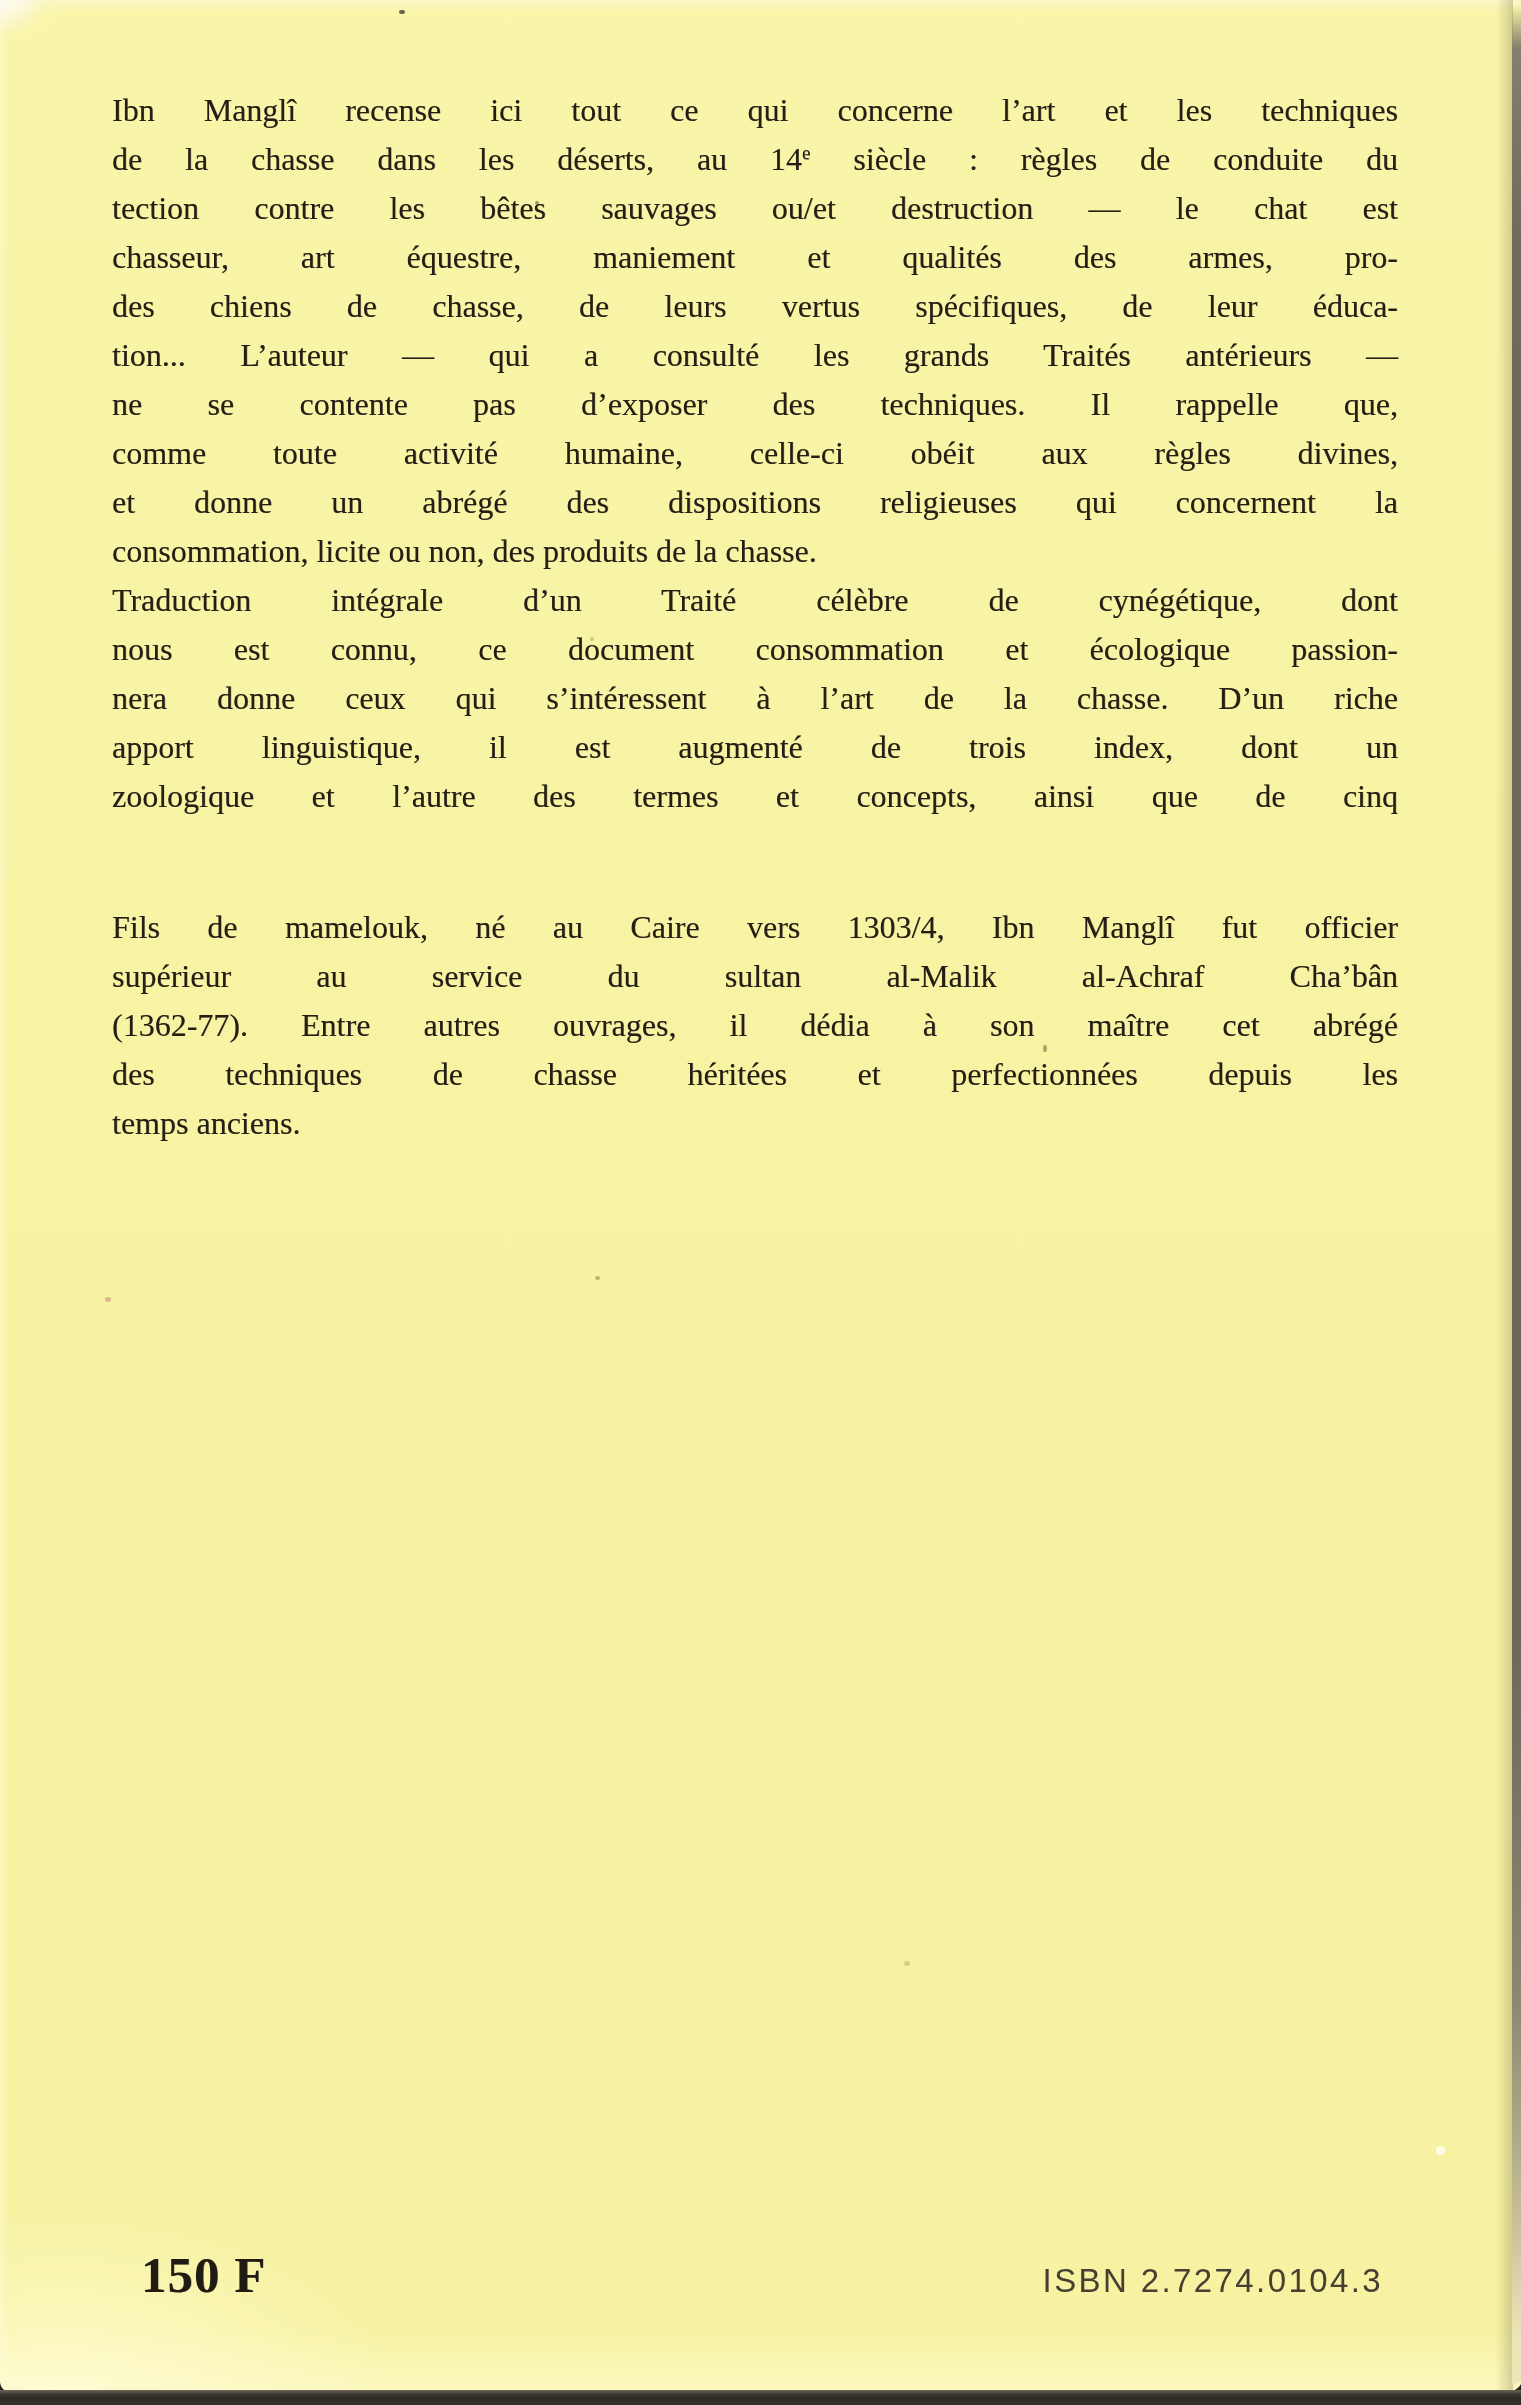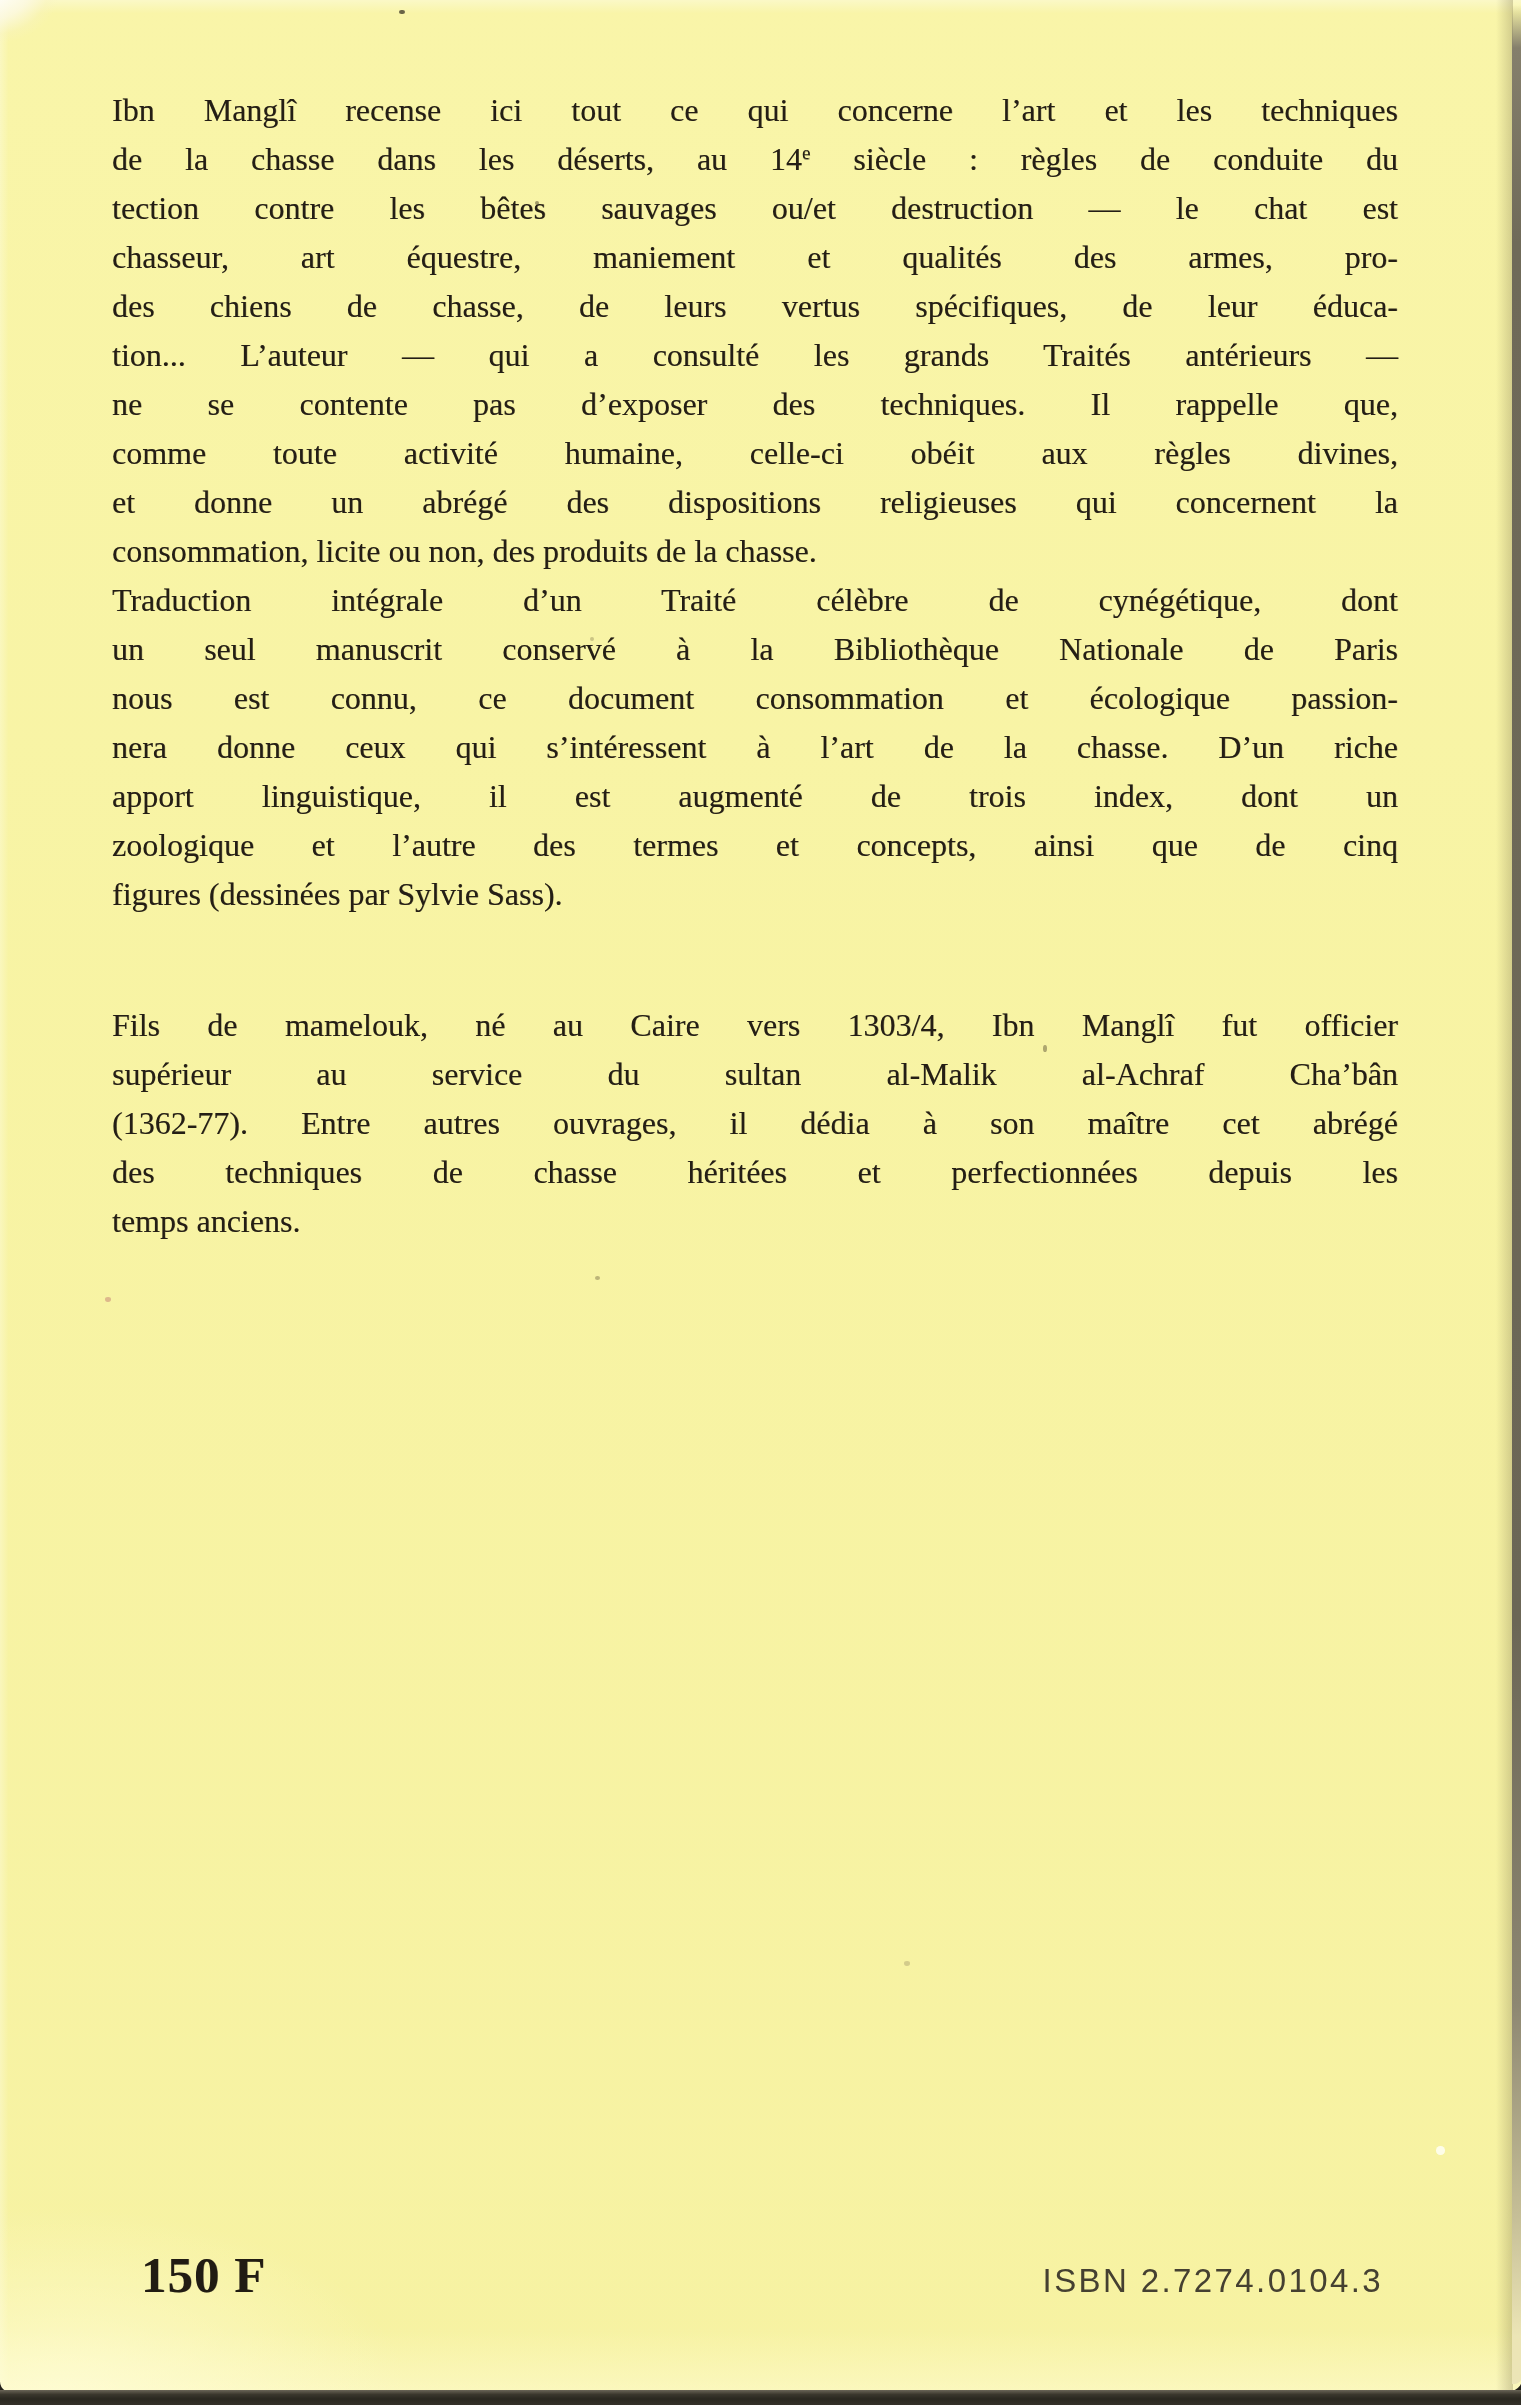--- a/index.html
+++ b/index.html
@@ -145,26 +145,24 @@
         <div class="line">chasseur, art équestre, maniement et qualités des armes, pro-</div>
         <div class="line">des chiens de chasse, de leurs vertus spécifiques, de leur éduca-</div>
         <div class="line">tion... L’auteur — qui a consulté les grands Traités antérieurs —</div>
         <div class="line">ne se contente pas d’exposer des techniques. Il rappelle que,</div>
         <div class="line">comme toute activité humaine, celle-ci obéit aux règles divines,</div>
         <div class="line">et donne un abrégé des dispositions religieuses qui concernent la</div>
         <div class="line para-end">consommation, licite ou non, des produits de la chasse.</div>
       </div>
       <div class="paragraph">
         <div class="line">Traduction intégrale d’un Traité célèbre de cynégétique, dont</div>
-        <div class="line">un seul manuscrit conservé à la Bibliothèque Nationale de Paris</div>
         <div class="line">nous est connu, ce document consommation et écologique passion-</div>
         <div class="line">nera donne ceux qui s’intéressent à l’art de la chasse. D’un riche</div>
         <div class="line">apport linguistique, il est augmenté de trois index, dont un</div>
         <div class="line">zoologique et l’autre des termes et concepts, ainsi que de cinq</div>
-        <div class="line para-end">figures (dessinées par Sylvie Sass).</div>
       </div>
       <div class="paragraph spaced">
         <div class="line">Fils de mamelouk, né au Caire vers 1303/4, Ibn Manglî fut officier</div>
         <div class="line">supérieur au service du sultan al-Malik al-Achraf Cha’bân</div>
         <div class="line">(1362-77). Entre autres ouvrages, il dédia à son maître cet abrégé</div>
         <div class="line">des techniques de chasse héritées et perfectionnées depuis les</div>
         <div class="line para-end">temps anciens.</div>
       </div>
     </div>
 

